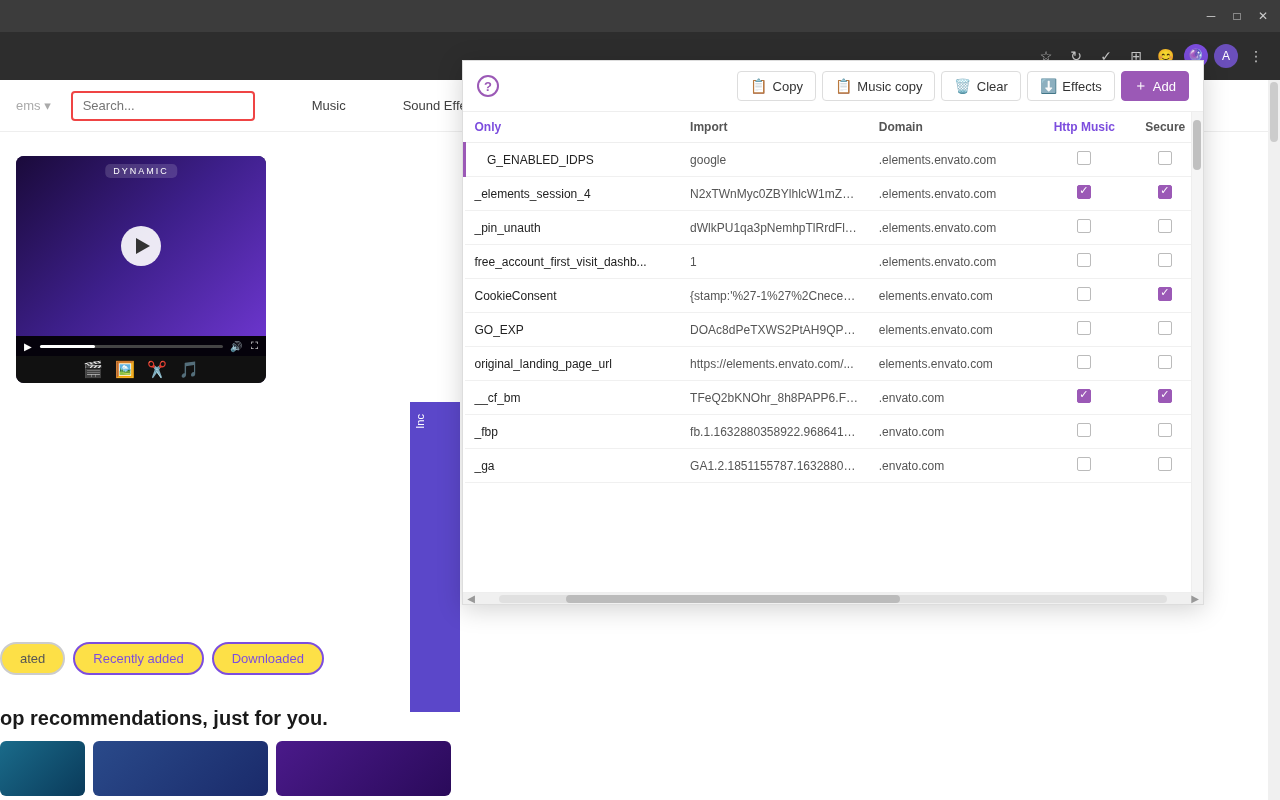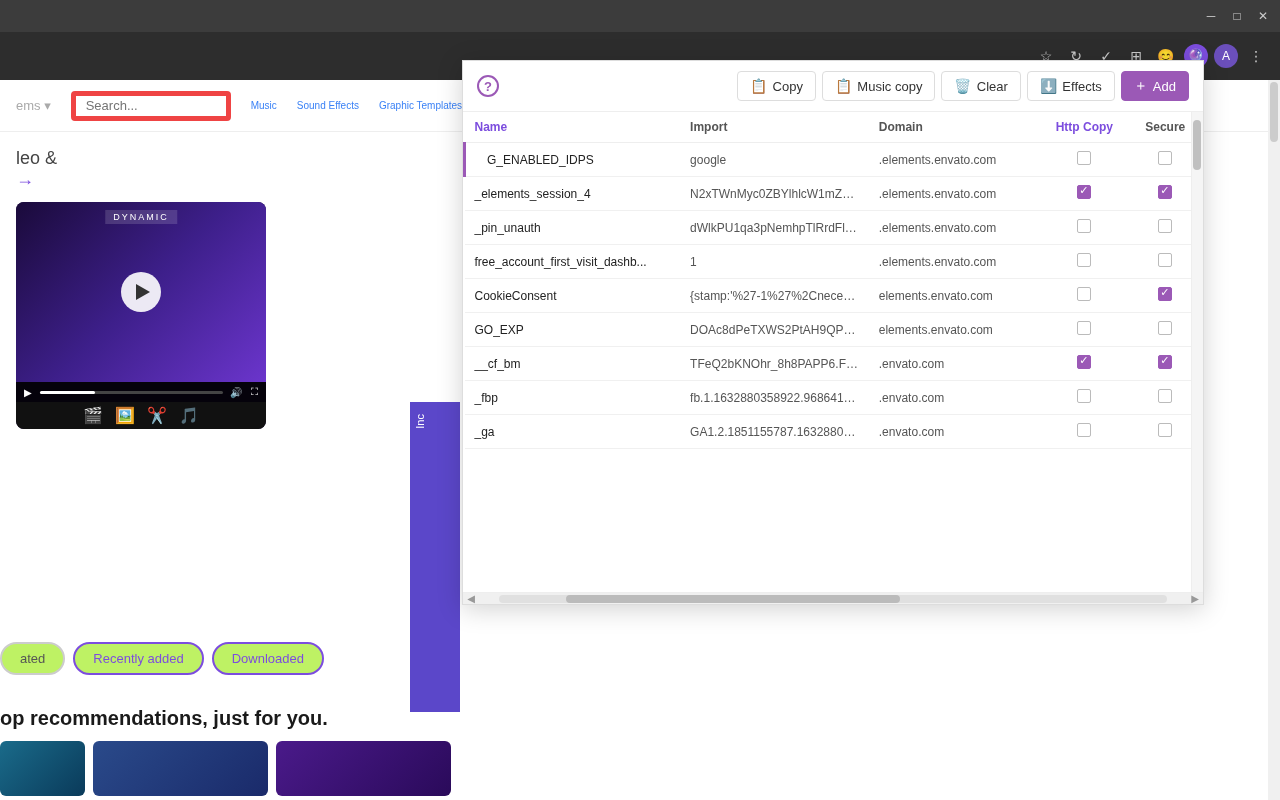--- a/index.html
+++ b/index.html
@@ -87,21 +87,21 @@
     .dynamic-label {
       position: absolute;
       top: 8px;
       left: 50%;
       transform: translateX(-50%);
       background: rgba(255,255,255,0.15);
       color: #fff;
       font-size: 9px;
       letter-spacing: 2px;
       padding: 2px 8px;
-      border-radius: 0;
+      border-radius: 5px;
       text-transform: uppercase;
     }
     .play-btn {
       width: 40px;
       height: 40px;
       border-radius: 50%;
       background: rgba(255,255,255,0.9);
       display: flex;
       align-items: center;
       justify-content: center;
@@ -364,45 +364,46 @@
       height: 52px;
       background: #fff;
       display: flex;
       align-items: center;
       padding: 0 16px;
       gap: 20px;
       border-bottom: 1px solid #eee;
     }
 
     .search-box {
-      border: 5px solid #ef4444;
+      border: 2px solid #ef4444;
       border-radius: 4px;
       padding: 4px 10px;
       font-size: 13px;
       color: #aaa;
-      width: 160px;
+      width: 184px;
       height: 30px;
       outline: none;
     }
 
     .nav-link {
-      font-size: 10px;
-      color: #3b82f6;
+      font-size: 13px;
+      color: #404040;
       cursor: pointer;
       white-space: nowrap;
+      margin-left: 37px;
     }
 
     .filter-tab {
       padding: 7px 18px;
       border-radius: 24px;
       font-size: 13px;
       cursor: pointer;
       border: 2px solid #7c4dde;
       color: #7c4dde;
-      background: #bef264;
+      background: #fde047;
       font-weight: 500;
     }
     .filter-tab.outline {
       border-color: #ccc;
       color: #555;
     }
   </style>
 </head>
 <body>
 
@@ -433,21 +434,20 @@
     <span class="nav-link">Music</span>
     <span class="nav-link">Sound Effects</span>
     <span class="nav-link">Graphic Templates</span>
     <span class="nav-link">Graphics</span>
     <span class="nav-link">Presentation T...</span>
   </div>
 
   <div style="display:flex; height:calc(100% - 52px); position:relative;">
     <div style="width:460px; flex-shrink:0; padding:16px; position:relative; overflow:hidden;">
 
-      <div style="font-size:18px;color:#444;margin-bottom:12px;">leo &amp;<br><span style="color:#7c4dde;cursor:pointer;">→</span></div>
 
       <div class="video-card" style="margin-top:8px;">
         <div class="video-card-inner">
           <div class="dynamic-label">DYNAMIC</div>
           <div class="play-btn"></div>
         </div>
         <div class="video-controls">
           <span style="color:#fff;font-size:10px;">▶</span>
           <div class="progress-bar">
             <div class="progress-fill"></div>
@@ -512,24 +512,24 @@
         <span class="btn-icon">＋</span>
         <span>Add</span>
       </button>
     </div>
   </div>
 
   <div class="modal-inner-scroll">
     <table>
       <thead>
         <tr>
-          <th style="width:200px;color:#7c4dde;">Name</th>
+          <th style="width:200px;color:#7c4dde;">Only</th>
           <th style="width:175px;">Import</th>
           <th style="width:160px;">Domain</th>
-          <th class="center" style="width:80px;color:#7c4dde;">Http Copy</th>
+          <th class="center" style="width:80px;color:#7c4dde;">Http Music</th>
           <th class="center" style="width:70px;">Secure</th>
         </tr>
       </thead>
       <tbody id="table-body">
 
       <tr class="highlighted">
             <td class="name-col" style="border-left: 3px solid rgb(155, 89, 182); padding-left: 21px;">G_ENABLED_IDPS</td>
             <td class="value-col">google</td>
             <td class="domain-col">.elements.envato.com</td>
             <td class="check-col"><span class="checkbox"></span></td>
@@ -559,20 +559,27 @@
           <tr>
             <td class="name-col">CookieConsent</td>
             <td class="value-col">{stamp:'%27-1%27%2Cnecessa...</td>
             <td class="domain-col">elements.envato.com</td>
             <td class="check-col"><span class="checkbox"></span></td>
             <td class="check-col"><span class="checkbox checked"></span></td>
           </tr>
           <tr>
             <td class="name-col">GO_EXP</td>
             <td class="value-col">DOAc8dPeTXWS2PtAH9QPyg...</td>
+            <td class="domain-col">elements.envato.com</td>
+            <td class="check-col"><span class="checkbox"></span></td>
+            <td class="check-col"><span class="checkbox"></span></td>
+          </tr>
+          <tr>
+            <td class="name-col">original_landing_page_url</td>
+            <td class="value-col">https://elements.envato.com/...</td>
             <td class="domain-col">elements.envato.com</td>
             <td class="check-col"><span class="checkbox"></span></td>
             <td class="check-col"><span class="checkbox"></span></td>
           </tr>
           <tr>
             <td class="name-col">__cf_bm</td>
             <td class="value-col">TFeQ2bKNOhr_8h8PAPP6.FO...</td>
             <td class="domain-col">.envato.com</td>
             <td class="check-col"><span class="checkbox checked"></span></td>
             <td class="check-col"><span class="checkbox checked"></span></td>

